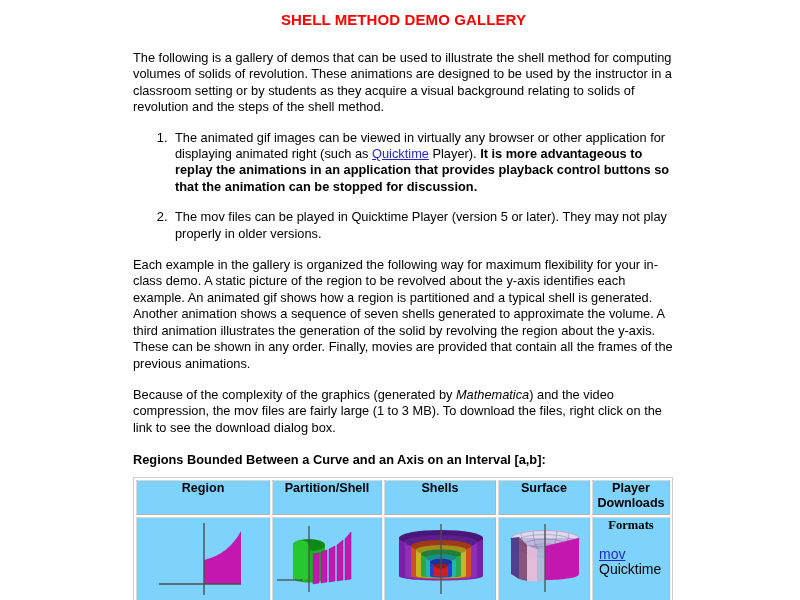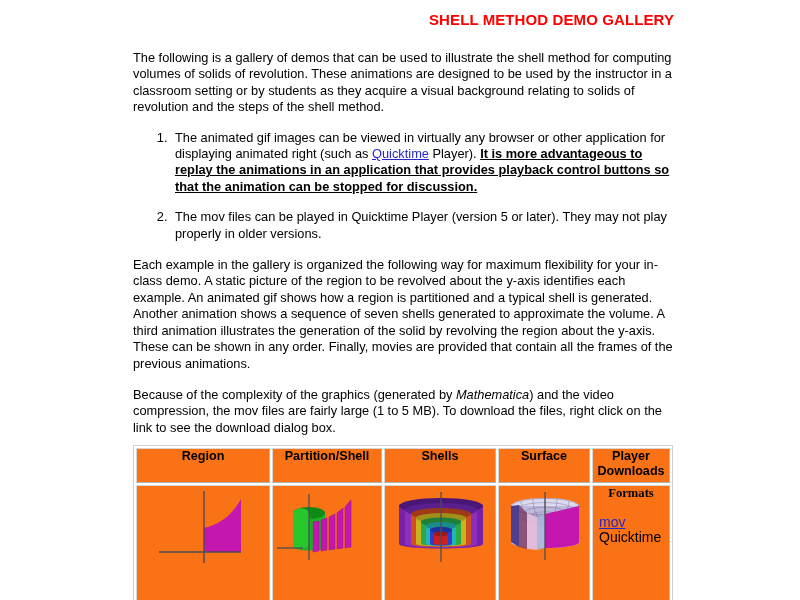--- a/index.html
+++ b/index.html
@@ -22,21 +22,21 @@
   }
   .content {
     margin-left: 133px;
     margin-right: 126px;
     padding-top: 10px;
   }
   h1.title {
     color: #ff0000;
     font-size: 15px;
     font-weight: bold;
-    text-align: right;
+    text-align: center;
     margin: 0 0 0 0;
     padding: 0;
     letter-spacing: 0.1px;
     line-height: 20px;
   }
   p.para {
     font-size: 12.8px;
     line-height: 16.4px;
     margin: 15px 0 0 0;
     text-align: left;
@@ -50,21 +50,21 @@
   }
   ol.list li {
     margin-bottom: 14px;
     padding-left: 4px;
   }
   ol.list li:last-child { margin-bottom: 7px; }
   a.link {
     color: #2727c8;
     text-decoration: underline;
   }
-  .bold { font-weight: bold; text-decoration: underline; }
+  .bold { font-weight: bold; }
   .ital { font-style: italic; }
   h2.section {
     font-size: 12.8px;
     font-weight: bold;
     margin: 16px 0 0 0;
     line-height: 16px;
   }
   
   table.gallery {
     margin-top: 9px;
@@ -74,21 +74,21 @@
     table-layout: fixed;
     background: #ffffff;
     border: 1px solid #cfcfcf;
   }
   table.gallery td, table.gallery th {
     border: 1px solid #b4b4b4;
     border-top-color: #d8d8d8;
     border-left-color: #d8d8d8;
     vertical-align: top;
     padding: 0;
-    background: #f97316;
+    background: #7dd3fc;
   }
   th.col-head {
     text-align: center;
     font-size: 12.6px;
     font-weight: bold;
     vertical-align: middle;
     height: 33px;
     line-height: 15px;
     padding: 3px 2px;
   }
@@ -139,22 +139,23 @@
     <p class="para first">The following is a gallery of demos that can be used to illustrate the shell method for computing volumes of solids of revolution.  These animations are designed to be used by the instructor in a classroom setting or by students as they acquire a visual background relating to solids of revolution and the steps of the shell method.</p>
 
 
     <ol class="list">
       <li><span>The animated gif images can be viewed in virtually any browser or other application for displaying animated right (such as </span><a class="link" href="#">Quicktime</a><span> Player).  </span><span class="bold">It is more advantageous to replay the animations in an application that provides playback control buttons so that the animation can be stopped for discussion.</span></li>
       <li><span>The mov files can be played in Quicktime Player (version 5 or later).  They may not play properly in older versions.</span></li>
     </ol>
 
     <p class="para">Each example in the gallery is organized the following way for maximum flexibility for your in-class demo.  A static picture of the region to be revolved about the y-axis identifies each example.   An animated gif shows how a region is partitioned and a typical shell is generated.  Another animation shows a sequence of seven shells generated to approximate the volume.  A third animation illustrates the generation of the solid by revolving the region about the y-axis.  These can be shown in any order.  Finally, movies are provided that contain all the frames of the previous animations.</p>
 
-    <p class="para"><span>Because of the complexity of the graphics (generated by </span><span class="ital">Mathematica</span><span>) and the video compression, the mov files are fairly large (1 to 5 MB).  To download the files, right click on the link to see the download dialog box.</span></p>
-
+    <p class="para"><span>Because of the complexity of the graphics (generated by </span><span class="ital">Mathematica</span><span>) and the video compression, the mov files are fairly large (1 to 3 MB).  To download the files, right click on the link to see the download dialog box.</span></p>
+
+    <h2 class="section">Regions Bounded Between a Curve and an Axis on an Interval [a,b]:</h2>
 
     <table class="gallery">
       <colgroup>
         <col class="c1">
           <col class="c2">
           <col class="c3">
           <col class="c4">
           <col class="c5">
       </colgroup>
       <thead>

